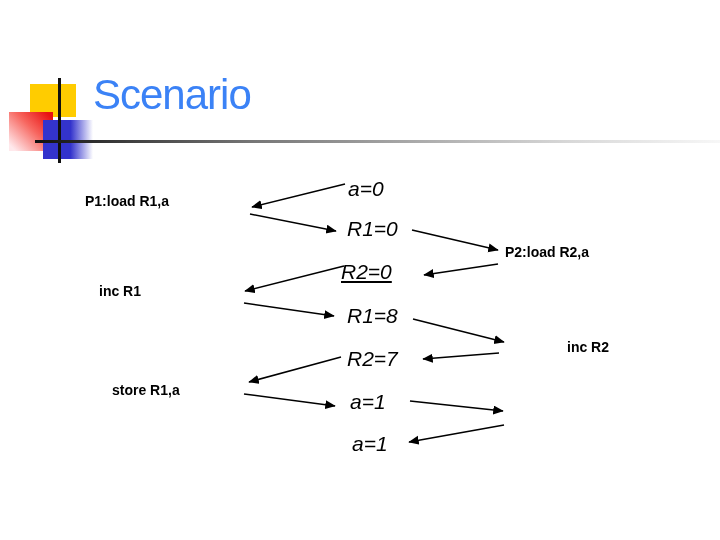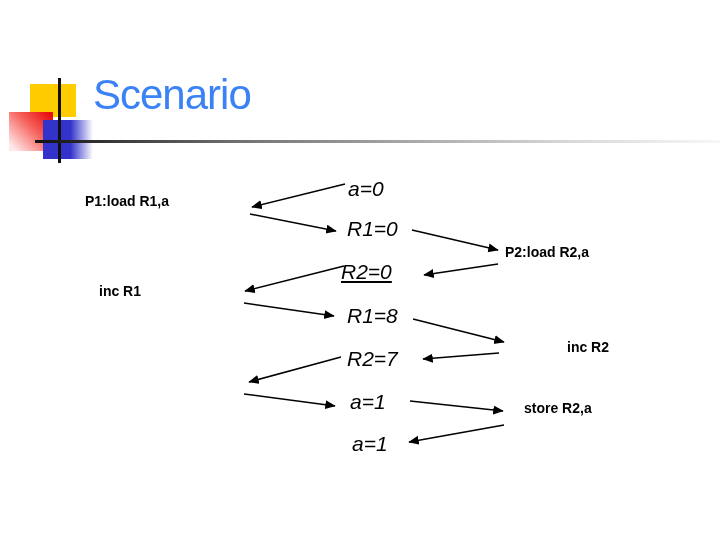--- a/index.html
+++ b/index.html
@@ -69,26 +69,26 @@
     <line x1="413" y1="319" x2="504" y2="342" stroke="#000" stroke-width="1.5" marker-end="url(#ah)"></line>
     <line x1="499" y1="353" x2="423" y2="359" stroke="#000" stroke-width="1.5" marker-end="url(#ah)"></line>
     <line x1="341" y1="357" x2="249" y2="382" stroke="#000" stroke-width="1.5" marker-end="url(#ah)"></line>
     <line x1="244" y1="394" x2="335" y2="406" stroke="#000" stroke-width="1.5" marker-end="url(#ah)"></line>
     <line x1="410" y1="401" x2="503" y2="411" stroke="#000" stroke-width="1.5" marker-end="url(#ah)"></line>
     <line x1="504" y1="425" x2="409" y2="442" stroke="#000" stroke-width="1.5" marker-end="url(#ah)"></line>
   </svg>
 
   <div id="p1s1" class="lbl bold">P1:load R1,a</div>
   <div id="p1s2" class="lbl bold">inc R1</div>
+  <div id="p1s3" class="lbl bold">store R1,a</div>
 
   <div id="t0" class="lbl ital">a=0</div>
   <div id="t1" class="lbl ital">R1=0</div>
   <div id="t2" class="lbl ital">R2=0</div>
   <div id="t3" class="lbl ital">R1=8</div>
   <div id="t4" class="lbl ital">R2=7</div>
   <div id="t5" class="lbl ital">a=1</div>
   <div id="t6" class="lbl ital">a=1</div>
 
   <div id="p2s1" class="lbl bold">P2:load R2,a</div>
   <div id="p2s2" class="lbl bold">inc R2</div>
-  <div id="p2s3" class="lbl bold">store R2,a</div>
 
 </div>
 
 </body></html>

